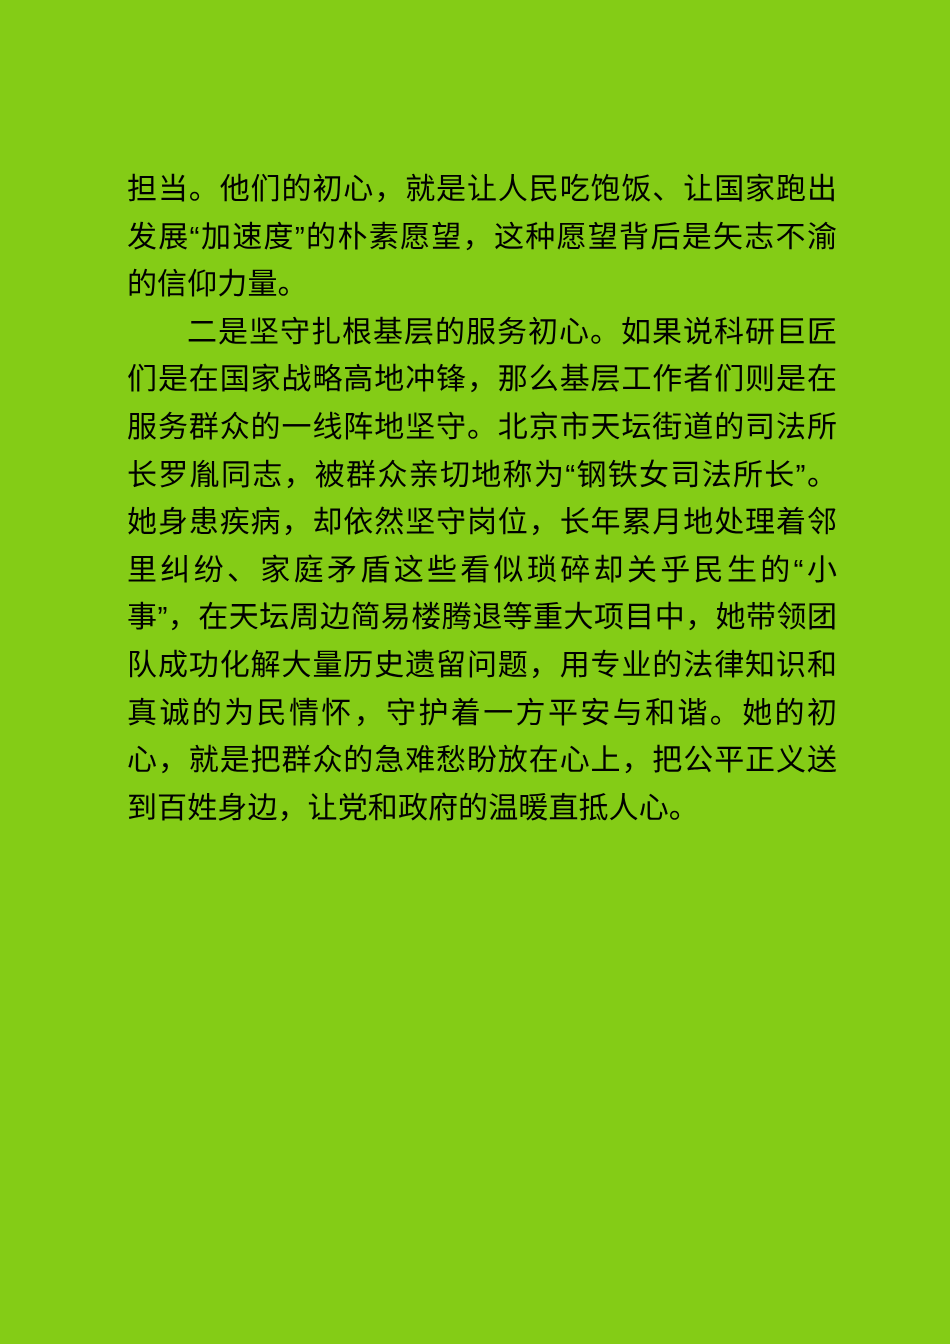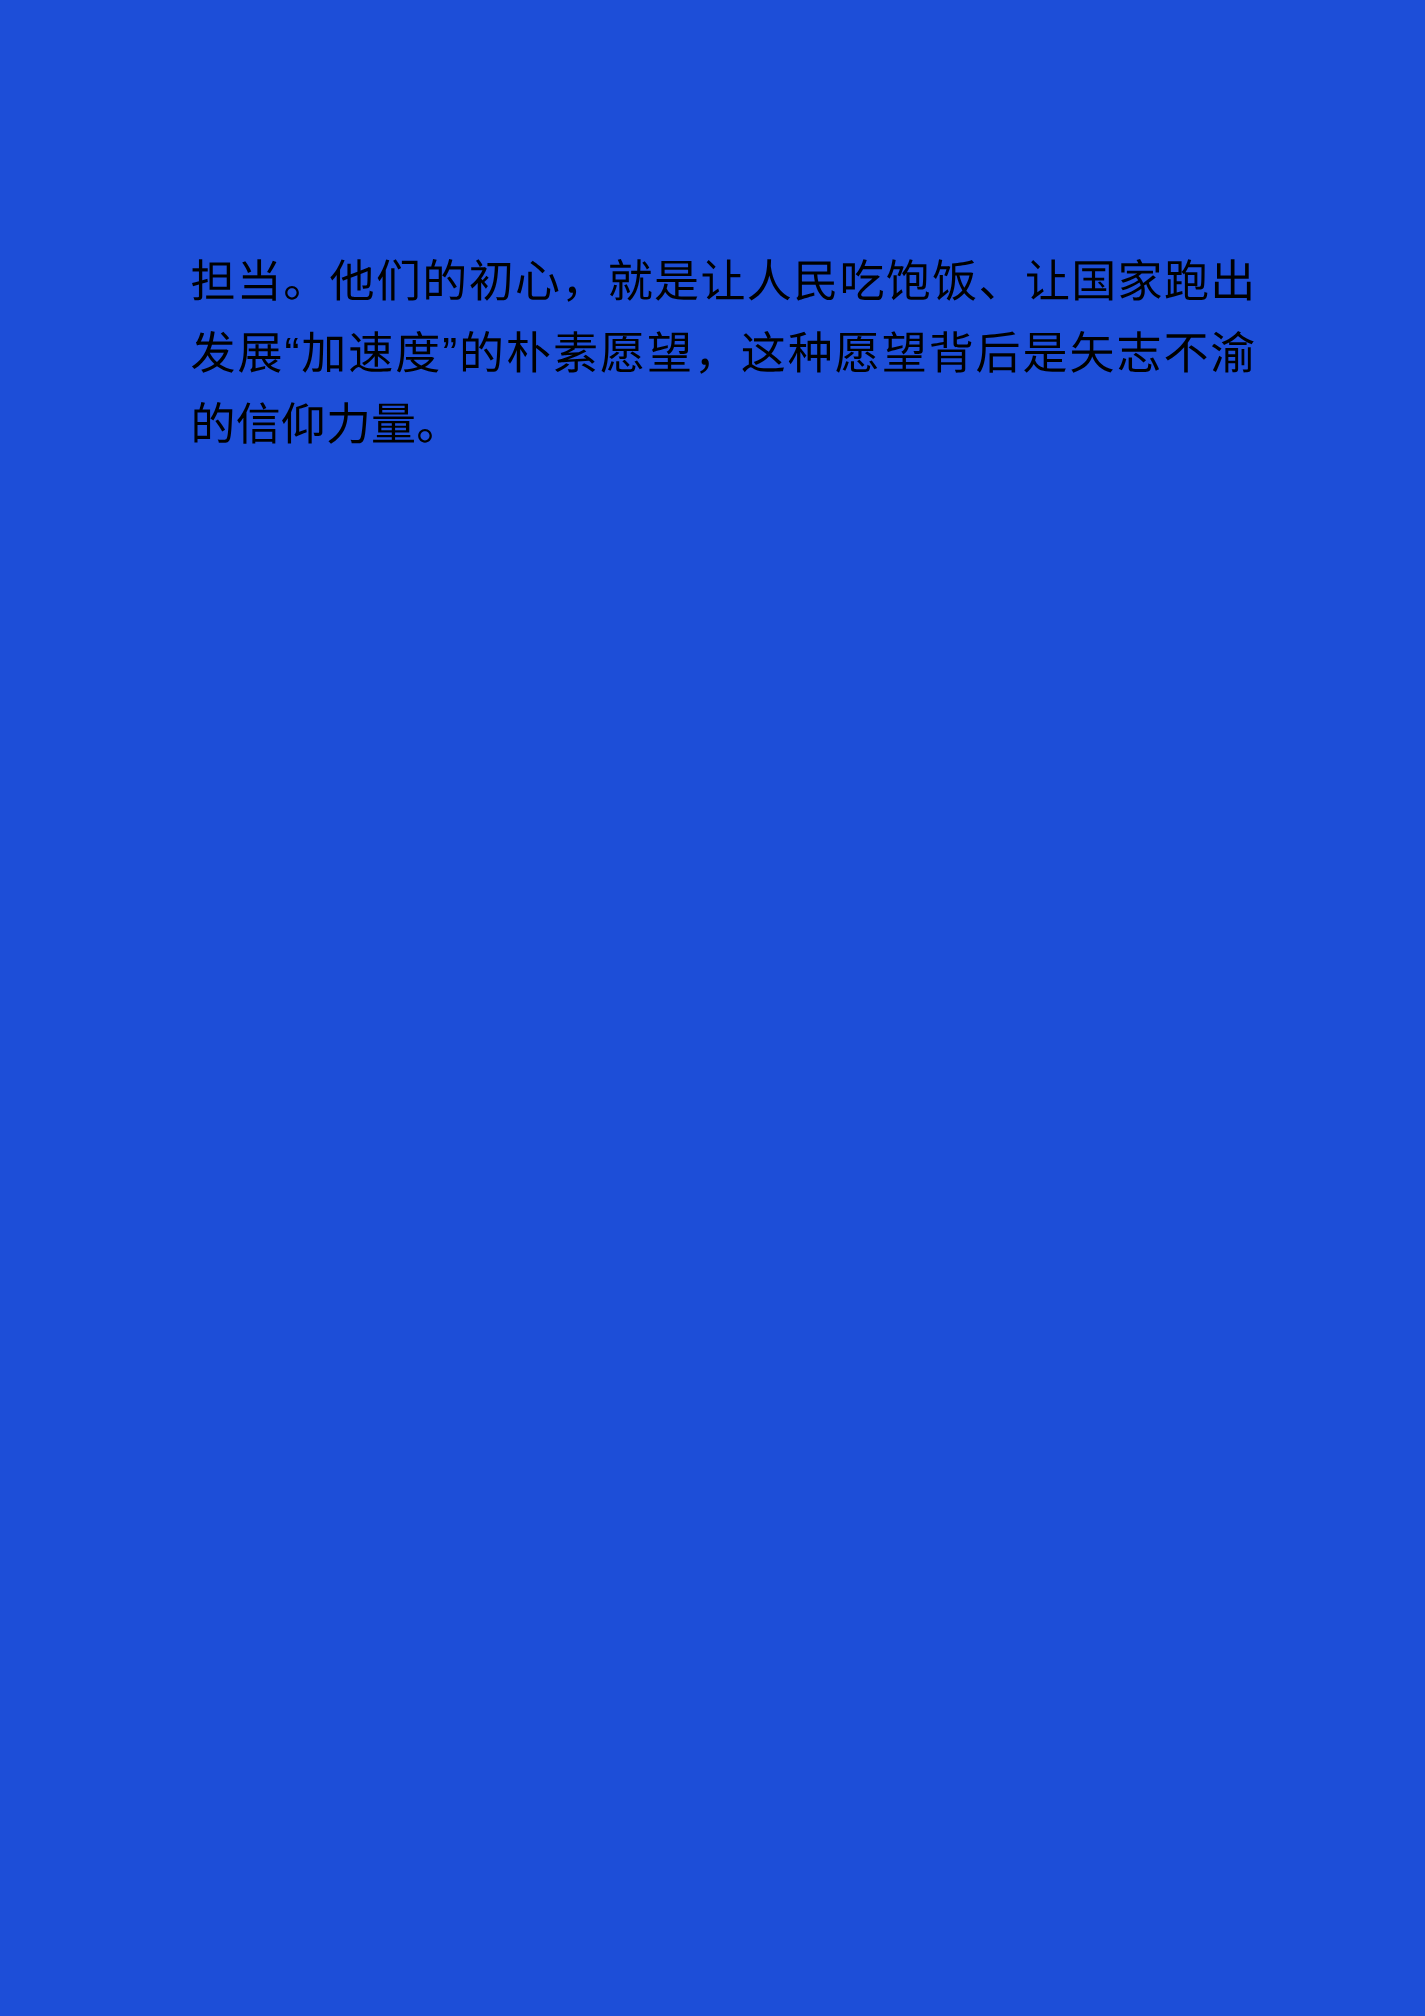--- a/index.html
+++ b/index.html
@@ -8,21 +8,21 @@
     padding: 0;
     background: #ffffff;
   }
   body {
     font-family: "Liberation Sans", "DejaVu Sans", sans-serif;
   }
   .page {
     position: relative;
     width: 950px;
     height: 1344px;
-    background: #1d4ed8;
+    background: #84cc16;
     overflow: hidden;
     box-sizing: border-box;
   }
   .doc-body {
     position: absolute;
     left: 127px;
     top: 165px;
     width: 710px;
   }
   .para {
@@ -44,14 +44,15 @@
   .para.cont {
     text-indent: 0;
   }
 </style>
 </head>
 <body>
 
 <div class="page">
   <div class="doc-body">
     <p class="para cont">担当。他们的初心，就是让人民吃饱饭、让国家跑出发展“加速度”的朴素愿望，这种愿望背后是矢志不渝的信仰力量。</p>
+    <p class="para indent">二是坚守扎根基层的服务初心。如果说科研巨匠们是在国家战略高地冲锋，那么基层工作者们则是在服务群众的一线阵地坚守。北京市天坛街道的司法所长罗胤同志，被群众亲切地称为“钢铁女司法所长”。她身患疾病，却依然坚守岗位，长年累月地处理着邻里纠纷、家庭矛盾这些看似琐碎却关乎民生的“小事”，在天坛周边简易楼腾退等重大项目中，她带领团队成功化解大量历史遗留问题，用专业的法律知识和真诚的为民情怀，守护着一方平安与和谐。她的初心，就是把群众的急难愁盼放在心上，把公平正义送到百姓身边，让党和政府的温暖直抵人心。</p>
   </div>
 </div>
 
 </body></html>

